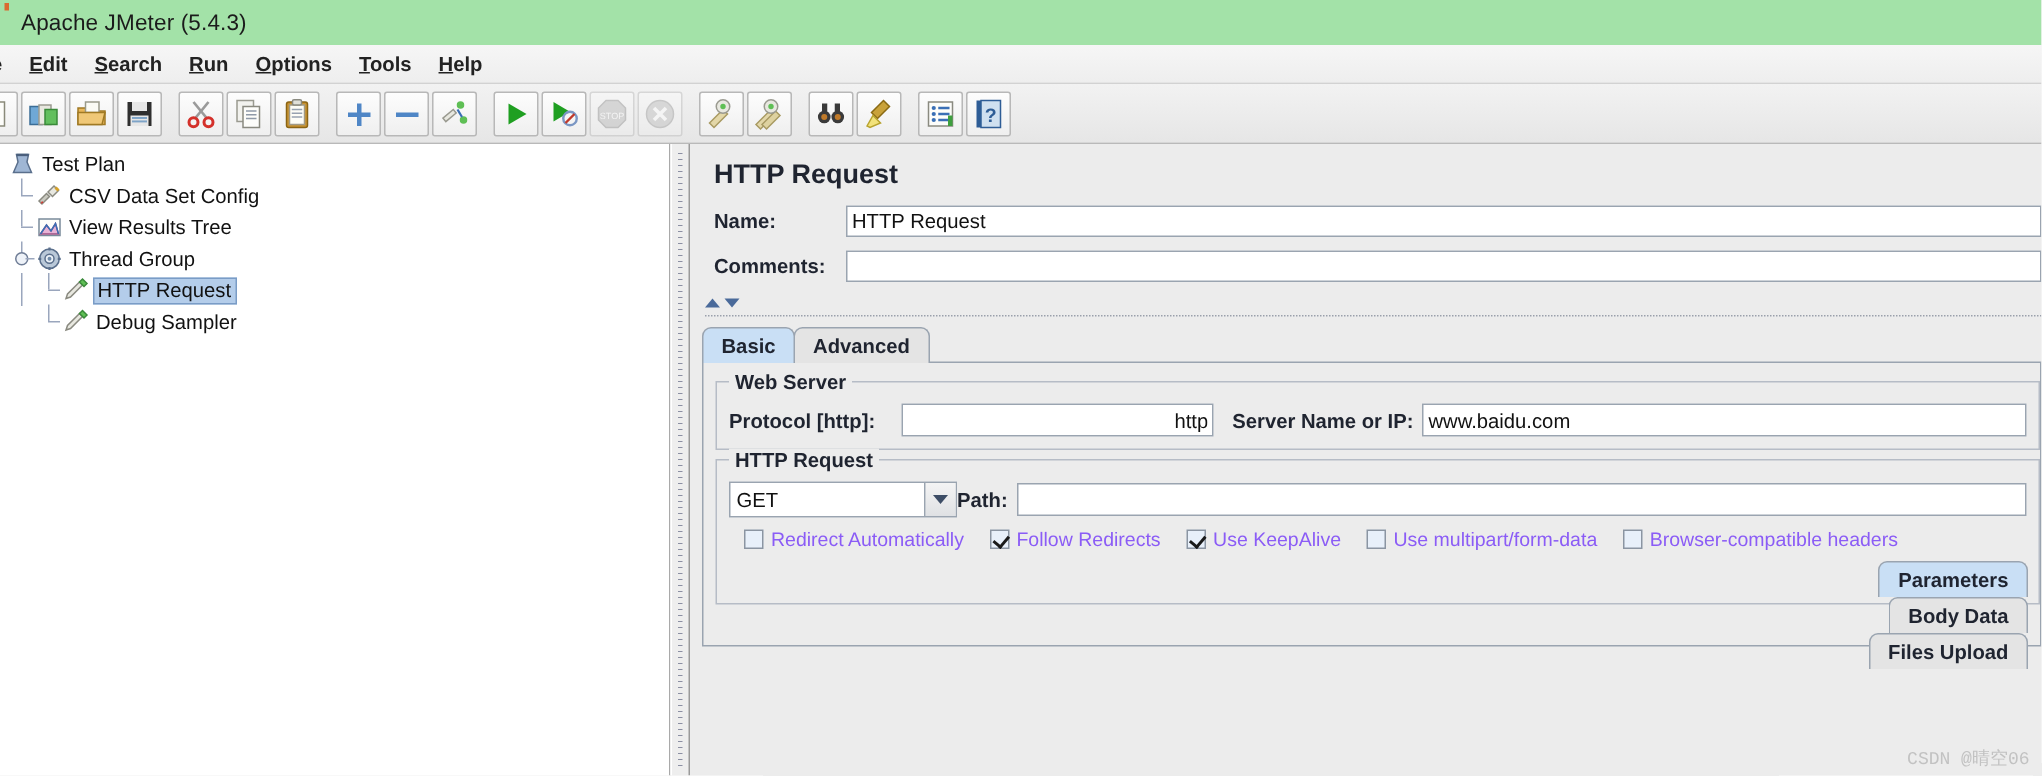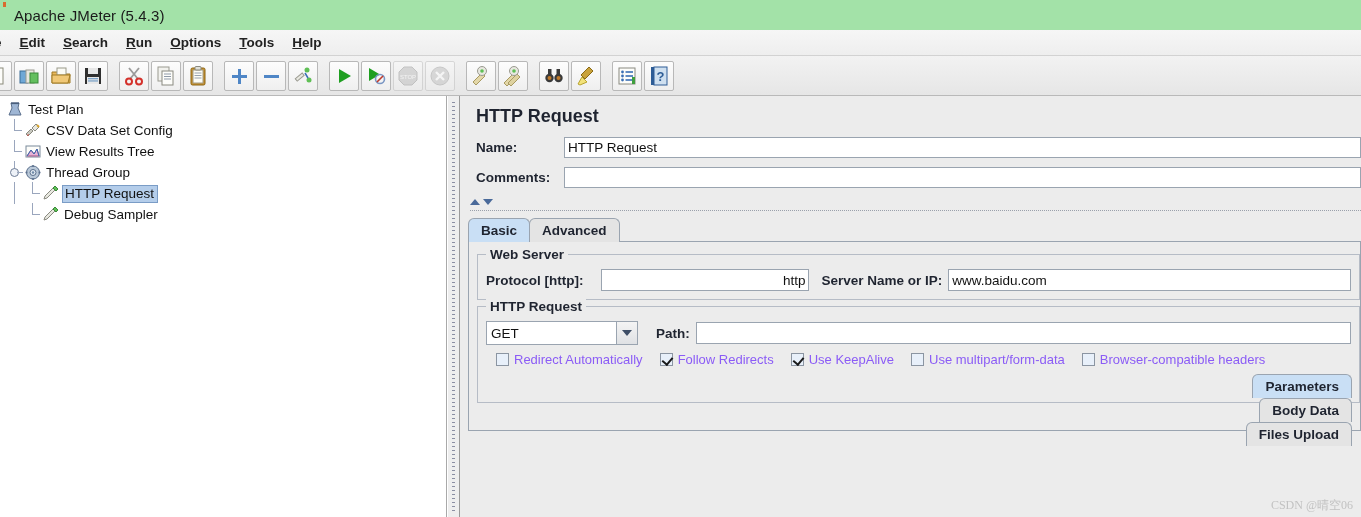--- a/index.html
+++ b/index.html
@@ -304,21 +304,21 @@
     border-right: 1px solid #9aa4b0;
     border-bottom: 1px solid #8f99a6;
     height: 23px;
     font-family: "Liberation Serif", serif;
   }
   .ptable td { height: 18px; background: #fff; }
 
   .watermark {
     position: absolute; right: 8px; bottom: 3px;
     font-size: 12px; color: #c2c2c2;
-    font-family: Liberation Serif, serif;
+    font-family: Liberation Mono, monospace;
   }
 
   
   .tree-bottom-shadow {
     position:absolute; left:0; right:0; bottom:0; height:0px;
   }
 </style>
 </head>
 <body>
 
@@ -703,21 +703,21 @@
       <div class="group" style="padding-bottom:4px;">
         <div class="gtitle">HTTP Request</div>
 
         <div class="inline-row">
           <div class="jcombo">
             <span>GET</span>
             <span class="arrowbox">
                 <i></i>
               </span>
           </div>
-          <span class="lbl-b" style="margin-left:18px;">Path:</span>
+          <span class="lbl-b" style="margin-left:0;">Path:</span>
           <input class="jtext" type="text" style="margin-left: 6px; height: 22px;" value="">
         </div>
 
         <div class="checkrow">
           <label class="cb">
             <span class="cbbox"></span>
             <span>Redirect Automatically</span>
           </label>
           <label class="cb">
             <span class="cbbox on"></span>

